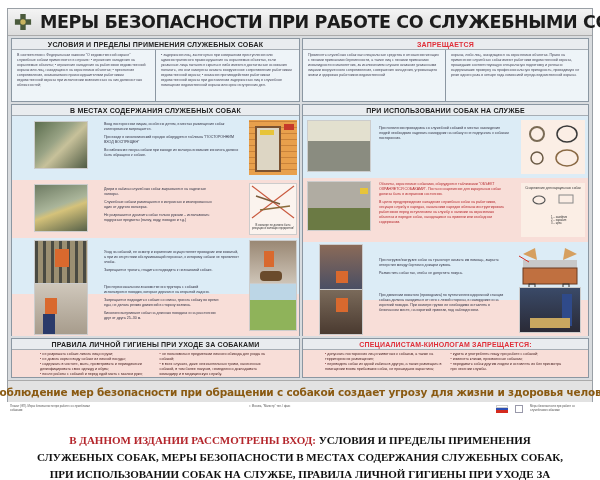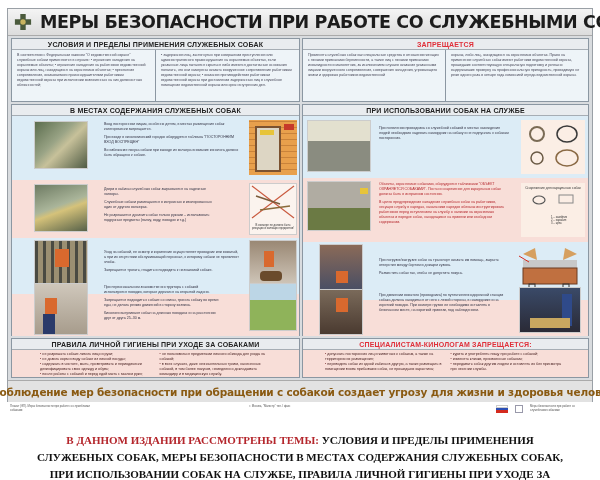--- a/index.html
+++ b/index.html
@@ -231,14 +231,14 @@
   <div style="position:absolute;left:496px;top:1px;width:12px;height:8px">
     <div style="height:2.7px;background:#fff;border:0.3px solid #ccc"></div>
       <div style="height:2.7px;background:#2b4fb5"></div>
       <div style="height:2.7px;background:#d42a1e"></div>
   </div>
   <div style="position:absolute;left:515px;top:1px;width:8px;height:8px;border:0.5px solid #99a"></div>
   <div style="position:absolute;left:530px;top:1px;width:62px">Меры безопасности при работе со служебными собаками</div>
 </div>
 
 <div class="caption">
-  <span class="lead">В ДАННОМ ИЗДАНИИ РАССМОТРЕНЫ ТЕМЫ:</span><span> УСЛОВИЯ И ПРЕДЕЛЫ ПРИМЕНЕНИЯ СЛУЖЕБНЫХ СОБАК, МЕРЫ БЕЗОПАСНОСТИ В МЕСТАХ СОДЕРЖАНИЯ СЛУЖЕБНЫХ СОБАК, ПРИ ИСПОЛЬЗОВАНИИ СОБАК НА СЛУЖБЕ, ПРАВИЛА ЛИЧНОЙ ГИГИЕНЫ ПРИ УХОДЕ ЗА СОБАКАМИ, ЗАПРЕЩЕННЫЕ ДЕЙСТВИЯ...</span>
+  <span class="lead">В ДАННОМ ИЗДАНИИ РАССМОТРЕНЫ ВХОД:</span><span> УСЛОВИЯ И ПРЕДЕЛЫ ПРИМЕНЕНИЯ СЛУЖЕБНЫХ СОБАК, МЕРЫ БЕЗОПАСНОСТИ В МЕСТАХ СОДЕРЖАНИЯ СЛУЖЕБНЫХ СОБАК, ПРИ ИСПОЛЬЗОВАНИИ СОБАК НА СЛУЖБЕ, ПРАВИЛА ЛИЧНОЙ ГИГИЕНЫ ПРИ УХОДЕ ЗА СОБАКАМИ, ЗАПРЕЩЕННЫЕ ДЕЙСТВИЯ...</span>
 </div>
 
 </body></html>

